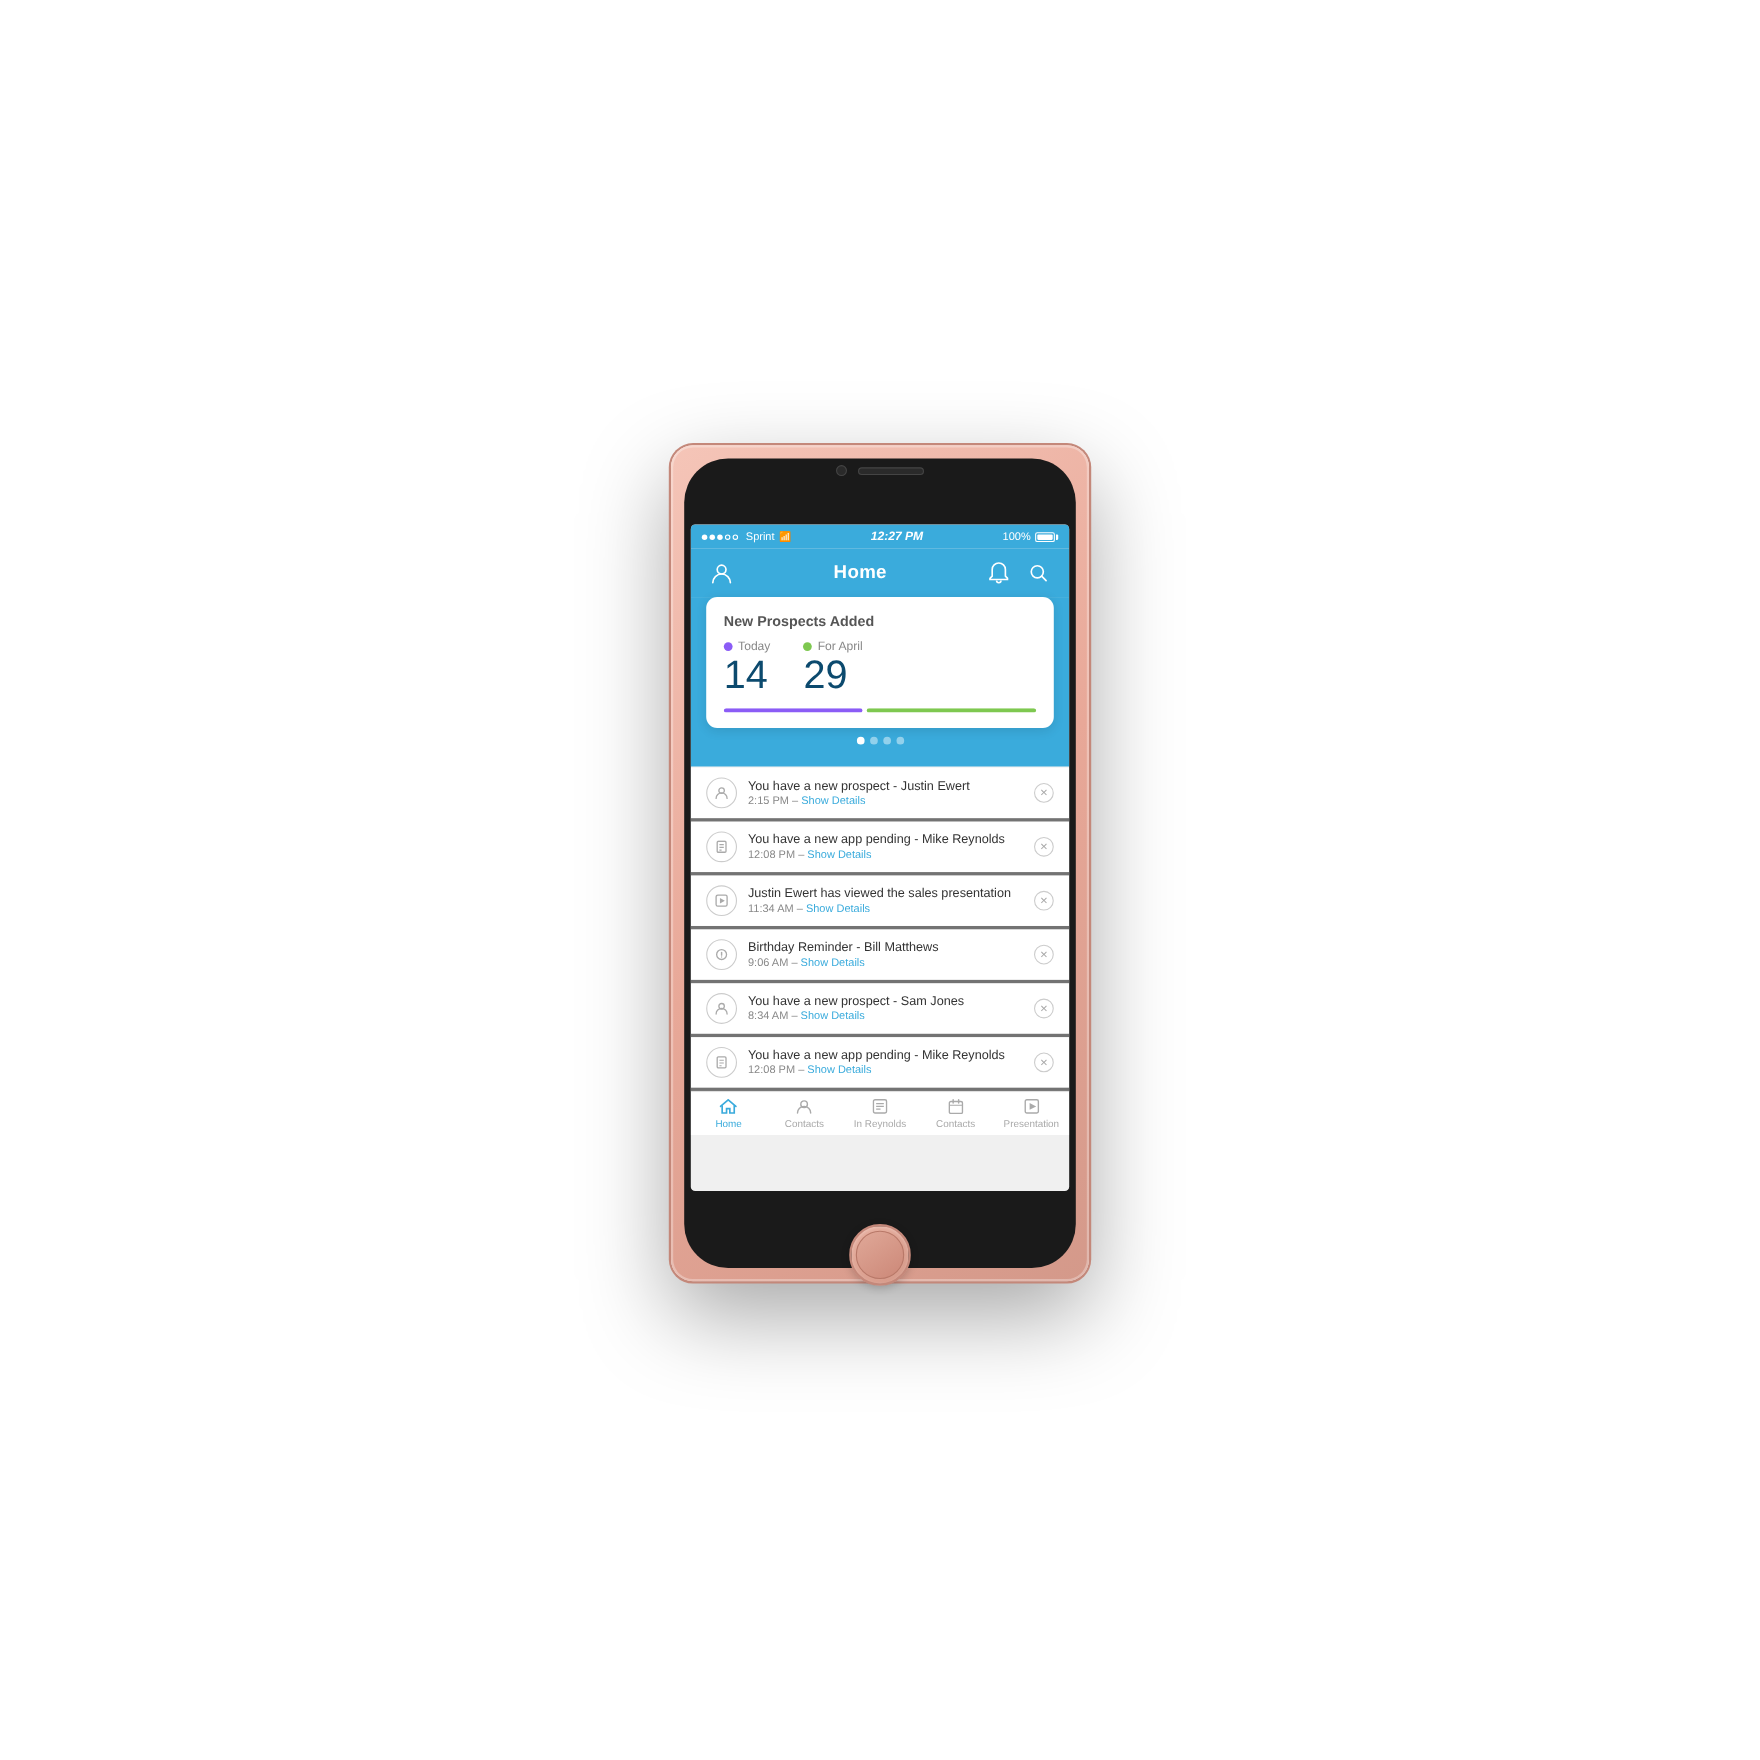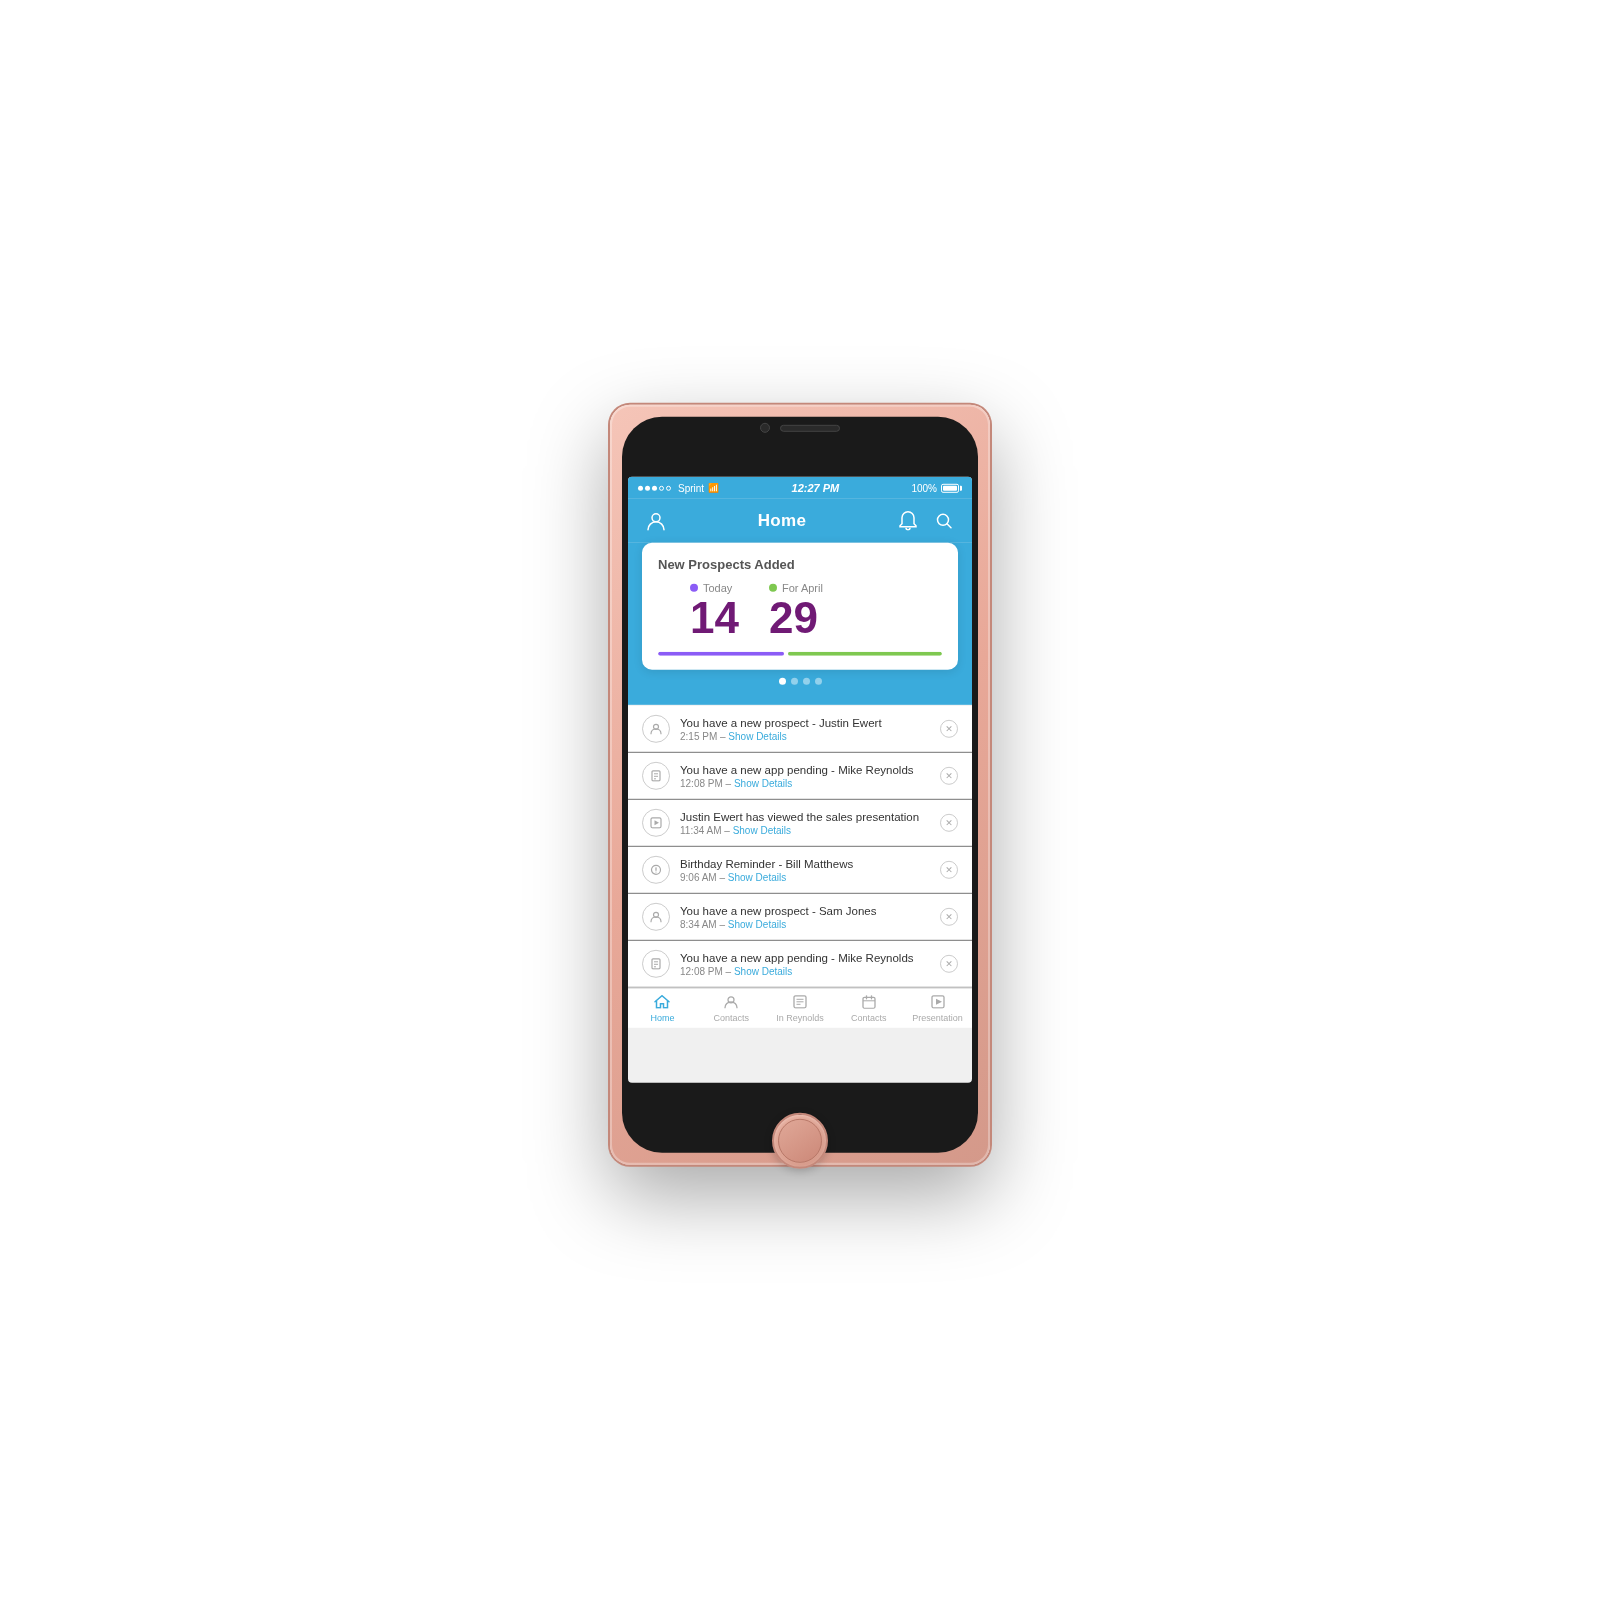--- a/index.html
+++ b/index.html
@@ -237,21 +237,20 @@
       font-size: 13px;
       font-weight: 600;
       color: #555;
       margin-bottom: 10px;
     }
 
     .card-stats {
       display: flex;
       gap: 30px;
       margin-bottom: 12px;
-      margin-left: 32px;
     }
 
     .stat-item {
       display: flex;
       flex-direction: column;
     }
 
     .stat-label {
       display: flex;
       align-items: center;
@@ -261,23 +260,23 @@
       margin-bottom: 2px;
     }
 
     .label-dot {
       width: 8px;
       height: 8px;
       border-radius: 50%;
     }
 
     .stat-number {
-      font-size: 44px;
-      font-weight: 700;
-      color: #701a75;
+      font-size: 36px;
+      font-weight: 400;
+      color: #0c4a6e;
       line-height: 1;
     }
 
     .progress-bars {
       display: flex;
       gap: 4px;
       height: 4px;
       border-radius: 2px;
       overflow: hidden;
     }
@@ -387,21 +386,21 @@
       background: white;
       margin-top: 1px;
       flex: 1;
       overflow: hidden;
     }
 
     .activity-item {
       display: flex;
       align-items: center;
       padding: 9px 14px;
-      border-bottom: 1px solid #737373;
+      border-bottom: 3px solid #737373;
       gap: 10px;
     }
 
     .activity-icon-wrap {
       width: 28px;
       height: 28px;
       border-radius: 50%;
       border: 1.5px solid #ccc;
       display: flex;
       align-items: center;

